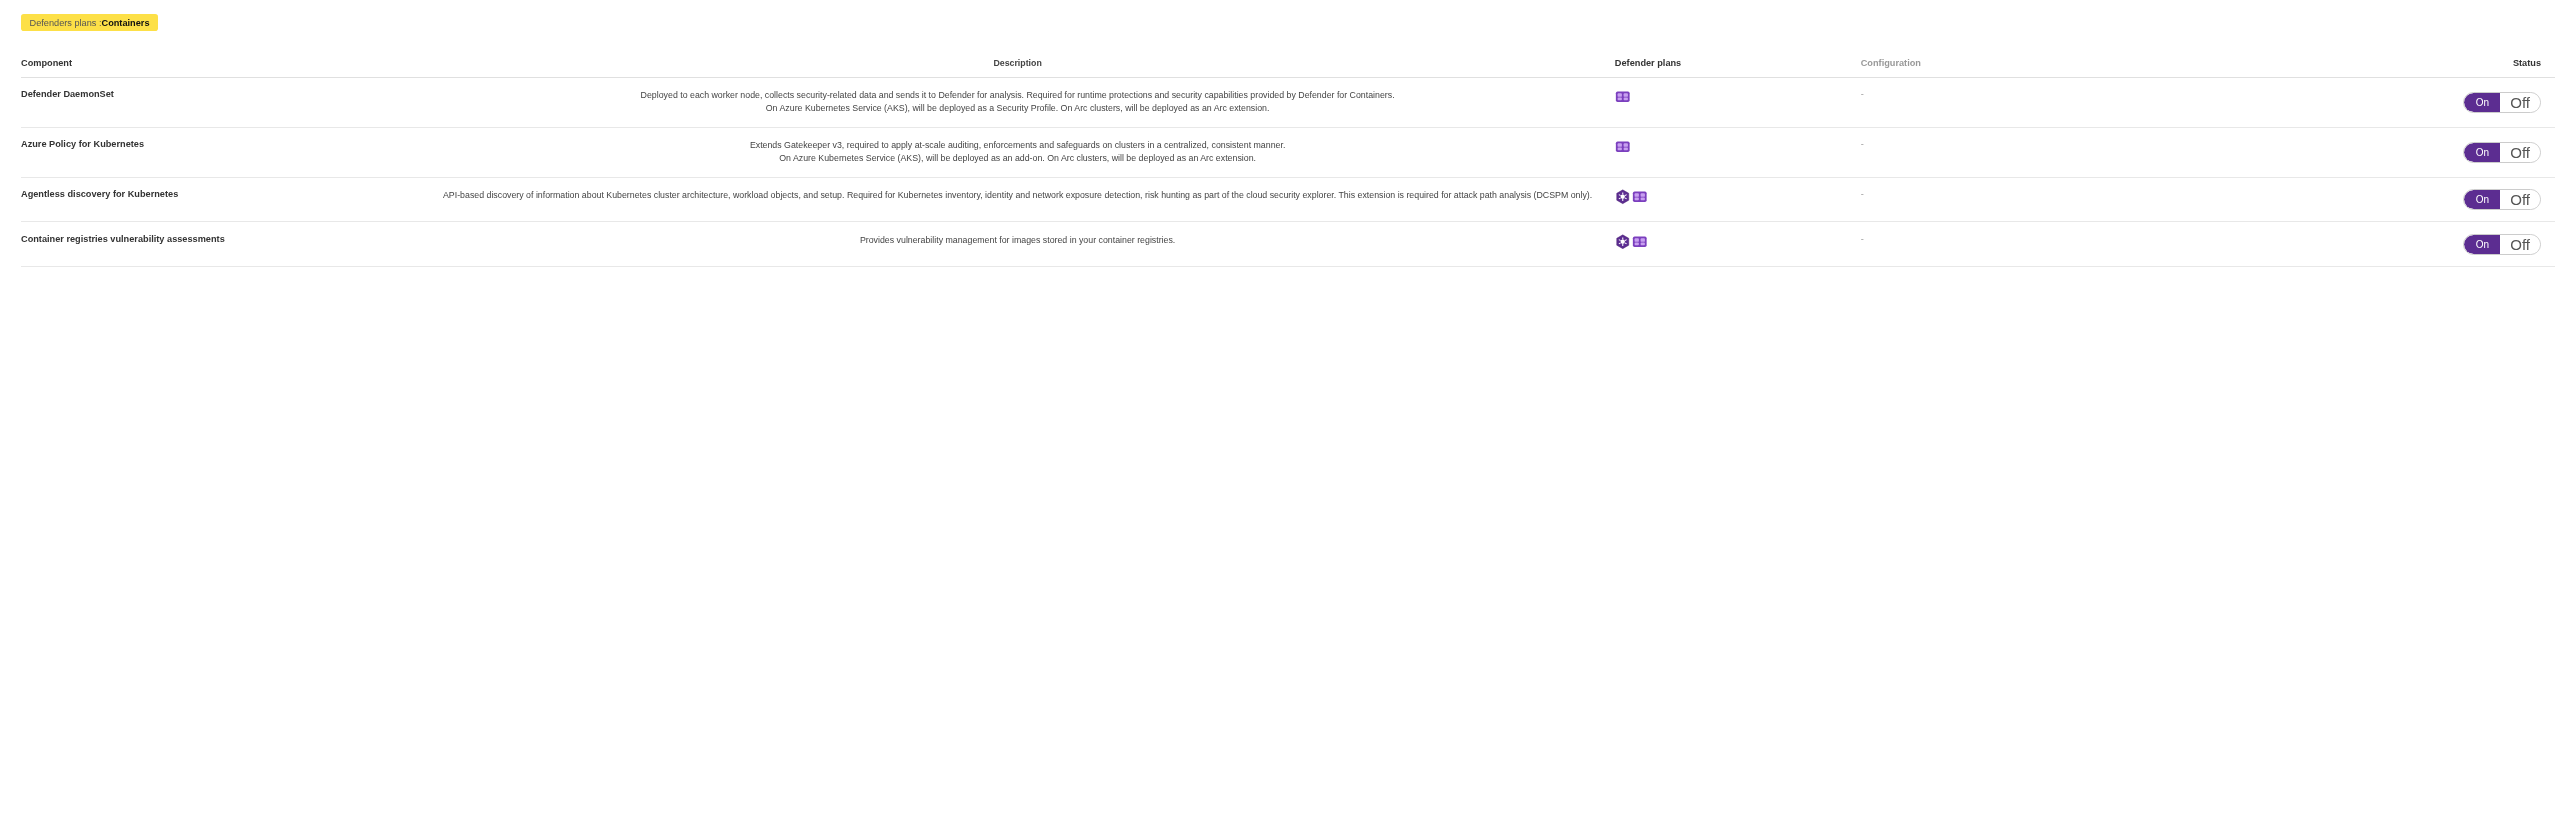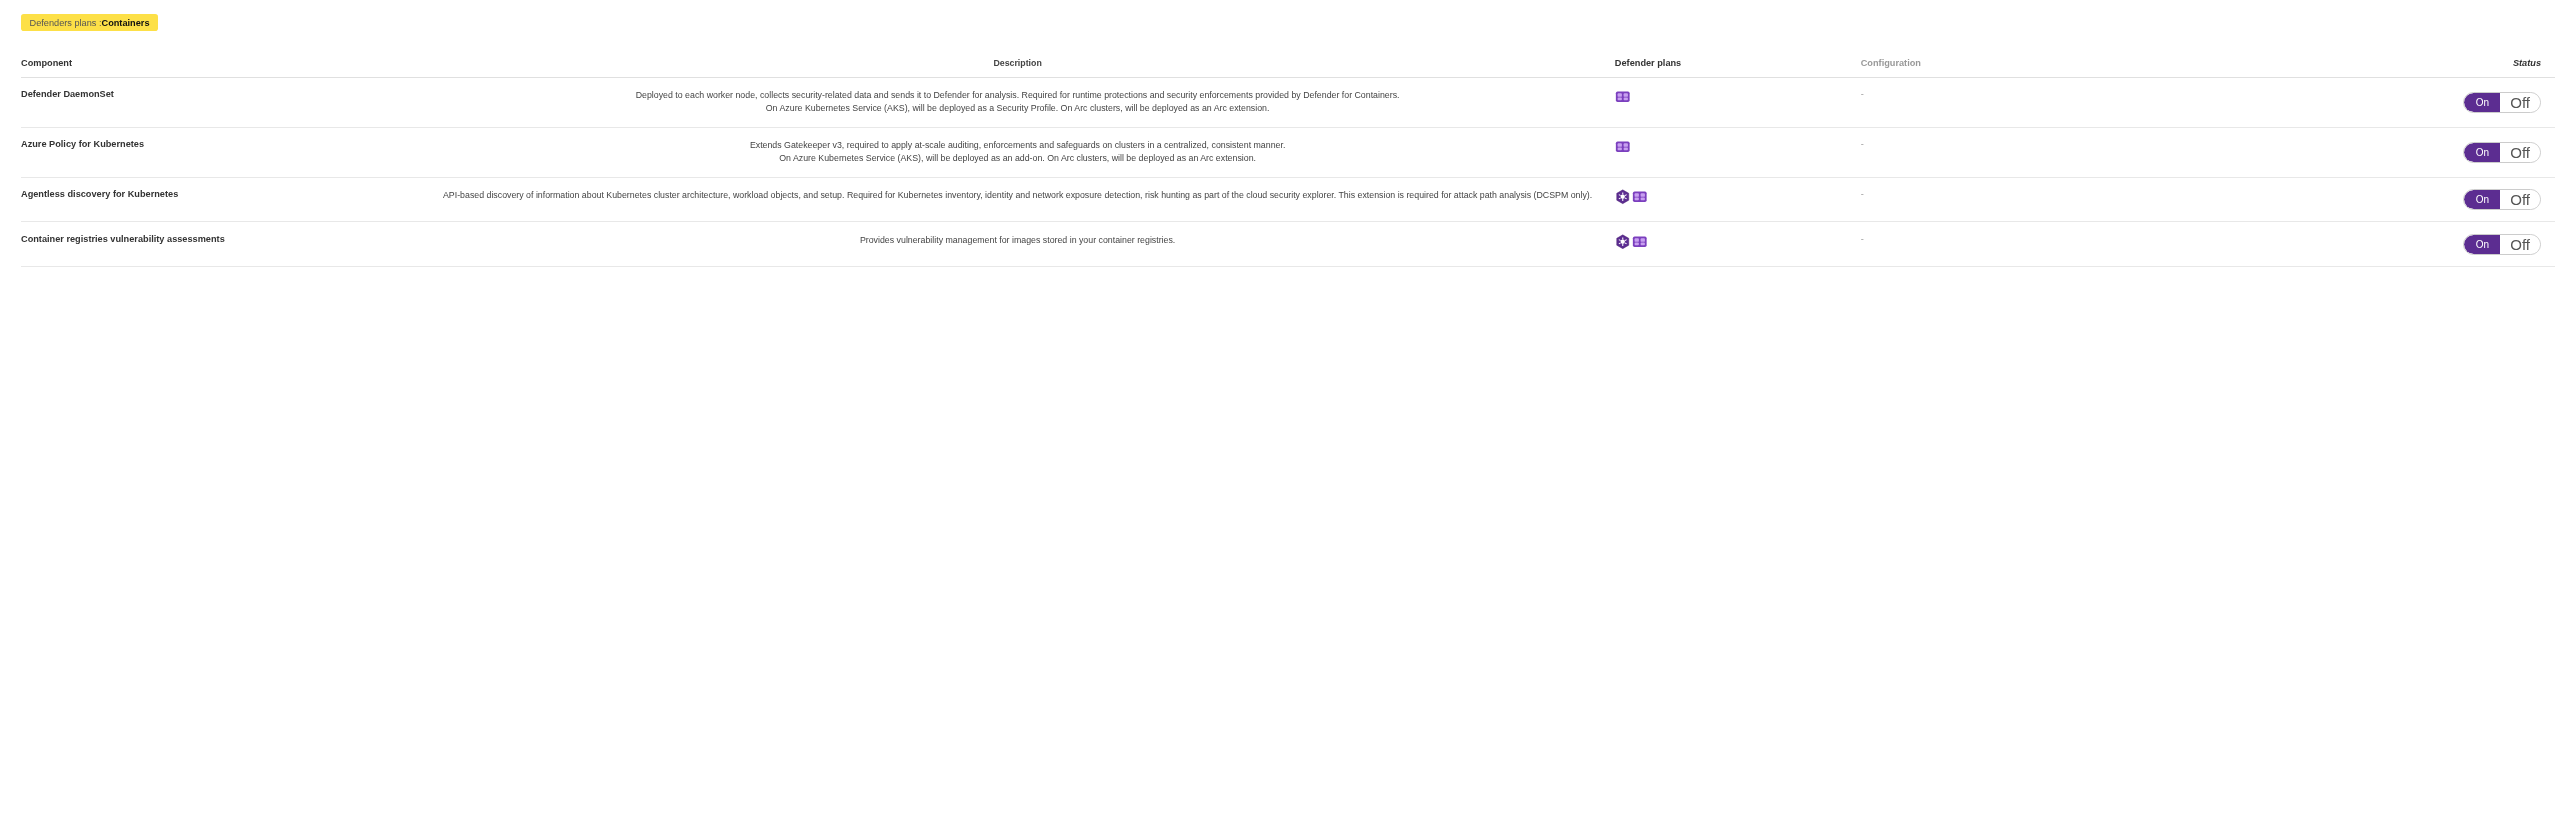--- a/index.html
+++ b/index.html
@@ -45,21 +45,20 @@
       text-align: left;
       font-weight: 600;
       font-size: 9.2px;
       color: #333;
       padding: 5.6px 8.5px 7px 0;
     }
 
     th:last-child {
       text-align: right;
       padding-right: 14px;
-      font-style: italic;
     }
 
     tbody tr {
       border-bottom: 0.7px solid #e8e8e8;
     }
 
     td {
       padding: 11.3px 8.5px 11.3px 0;
       vertical-align: top;
     }
@@ -160,21 +159,21 @@
       <th class="col-component">Component</th>
       <th class="col-description">Description</th>
       <th class="col-plans">Defender plans</th>
       <th class="col-config">Configuration</th>
       <th class="col-status">Status</th>
     </tr>
   </thead>
   <tbody id="table-body">
   <tr>
         <td class="col-component">Defender DaemonSet</td>
-        <td class="col-description"><span>Deployed to each worker node, collects security-related data and sends it to Defender for analysis. Required for runtime protections and security enforcements provided by Defender for Containers.</span><br><span>On Azure Kubernetes Service (AKS), will be deployed as a Security Profile. On Arc clusters, will be deployed as an Arc extension.</span></td>
+        <td class="col-description"><span>Deployed to each worker node, collects security-related data and sends it to Defender for analysis. Required for runtime protections and security capabilities provided by Defender for Containers.</span><br><span>On Azure Kubernetes Service (AKS), will be deployed as a Security Profile. On Arc clusters, will be deployed as an Arc extension.</span></td>
         <td class="col-plans">
           <div class="icons-row">
             <svg class="azure-icon" viewBox="0 0 18 18" xmlns="http://www.w3.org/2000/svg">
     <rect x="1" y="3" width="16" height="12" rx="2" fill="#7B3FBE"></rect>
     <rect x="3" y="5" width="5" height="4" rx="1" fill="#C8A0F0"></rect>
     <rect x="10" y="5" width="5" height="4" rx="1" fill="#C8A0F0"></rect>
     <rect x="3" y="10" width="5" height="3" rx="1" fill="#C8A0F0"></rect>
     <rect x="10" y="10" width="5" height="3" rx="1" fill="#C8A0F0"></rect>
   </svg>
           </div>

